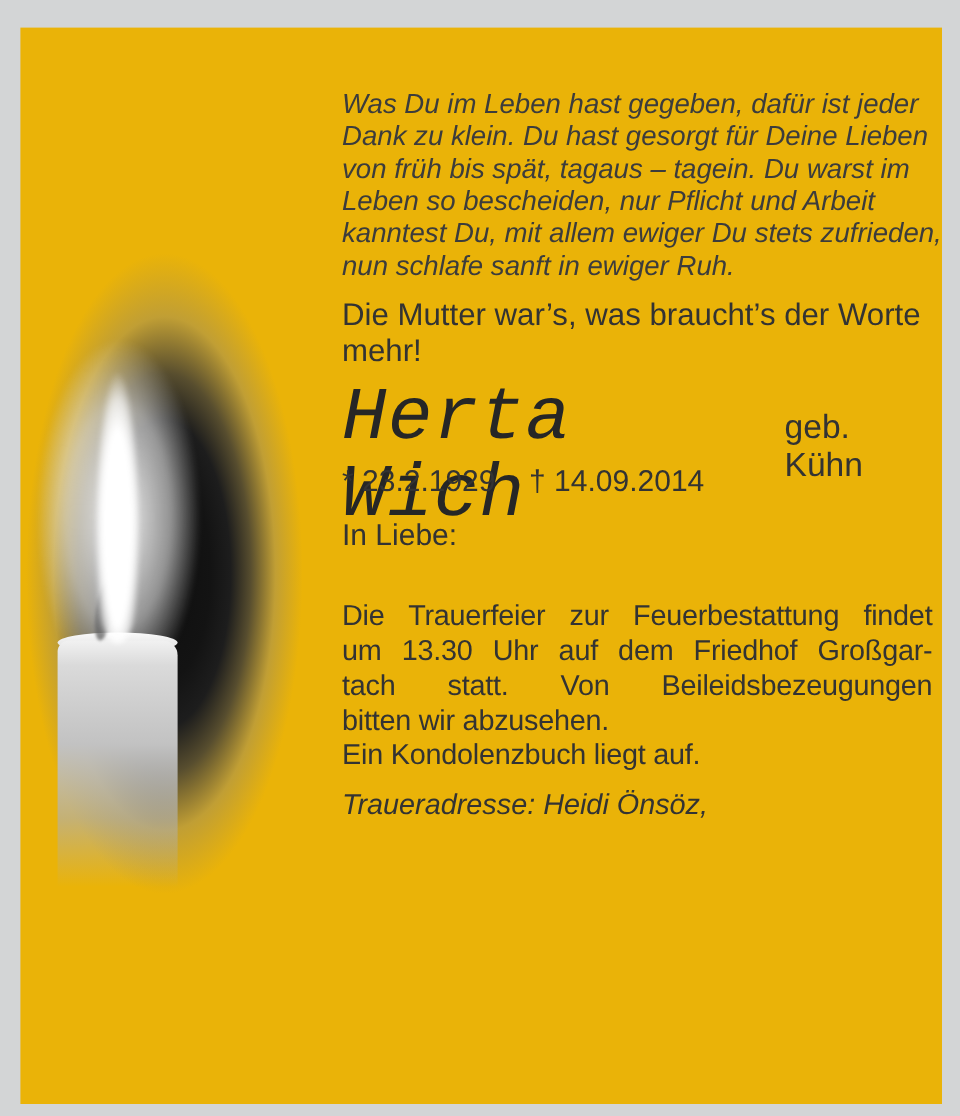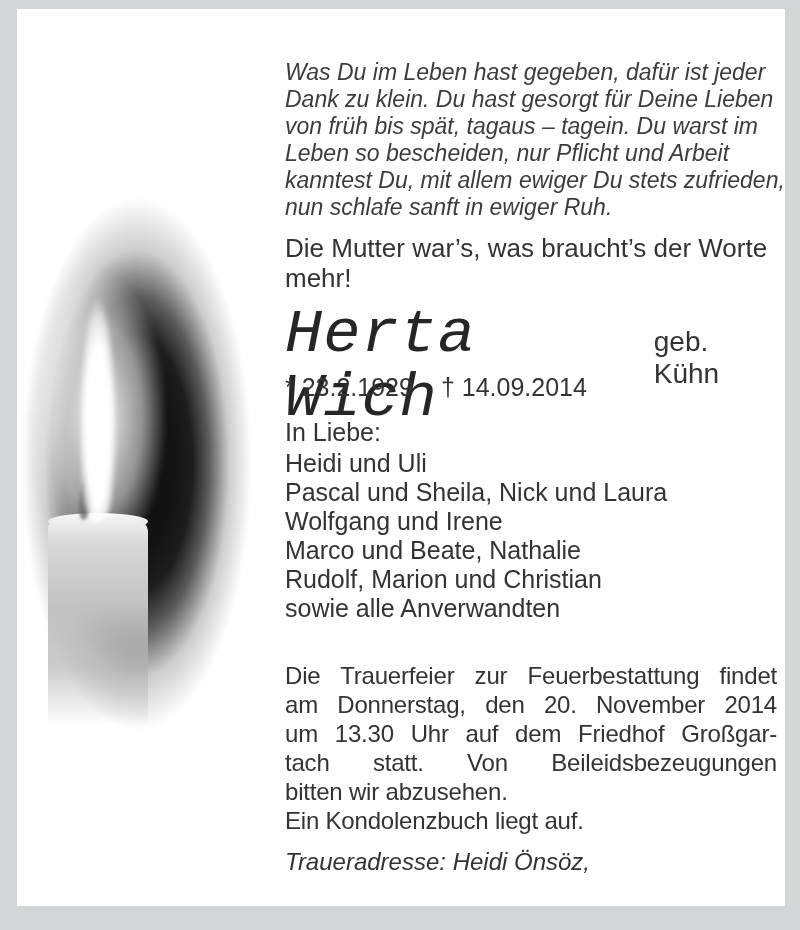--- a/index.html
+++ b/index.html
@@ -5,22 +5,22 @@
   html,body{margin:0;padding:0;}
   body{
     width:800px;height:930px;
     background:#d3d5d6;
     font-family:"Liberation Sans", sans-serif;
     color:#383838;
     -webkit-font-smoothing:antialiased;
   }
   .stage{position:relative;width:800px;height:930px;overflow:hidden;}
   .paper{
-    position:absolute;left:17px;top:9px;width:768px;height:897px;
-    background:#ffffff;
+    position:absolute;left:17px;top:23px;width:768px;height:897px;
+    background:#eab308;
   }
   
   .photo{
     position:absolute;left:0px;top:143px;width:252px;height:592px;
     background:
       radial-gradient(ellipse 120px 278px at 120px 312px,
         #0e0e0e 0%, #131313 32%, #1d1d1d 46%,
         rgba(55,55,55,0.82) 60%, rgba(125,125,125,0.38) 77%,
         rgba(255,255,255,0) 96%);
   }
@@ -146,32 +146,23 @@
         <span class="deceased-name">Herta Wich</span>
         <span class="maiden-name">geb. Kühn</span>
       </div>
 
       <div class="dates">
         <span class="birth">* 23.2.1929</span><span class="death">† 14.09.2014</span>
       </div>
 
       <div class="salutation">In Liebe:</div>
 
-      <div class="mourners">
-        <div class="line">Heidi und Uli</div>
-        <div class="line">Pascal und Sheila, Nick und Laura</div>
-        <div class="line">Wolfgang und Irene</div>
-        <div class="line">Marco und Beate, Nathalie</div>
-        <div class="line">Rudolf, Marion und Christian</div>
-        <div class="line">sowie alle Anverwandten</div>
-      </div>
 
       <div class="funeral">
         <div class="line just">Die Trauerfeier zur Feuerbestattung findet</div>
-        <div class="line just">am Donnerstag, den 20. November 2014</div>
         <div class="line just">um 13.30 Uhr auf dem Friedhof Großgar-</div>
         <div class="line just">tach statt. Von Beileidsbezeugungen</div>
         <div class="line">bitten wir abzusehen.</div>
         <div class="line">Ein Kondolenzbuch liegt auf.</div>
       </div>
 
       <div class="address">
         <div class="line">Traueradresse: Heidi Önsöz,</div>
       </div>
 

